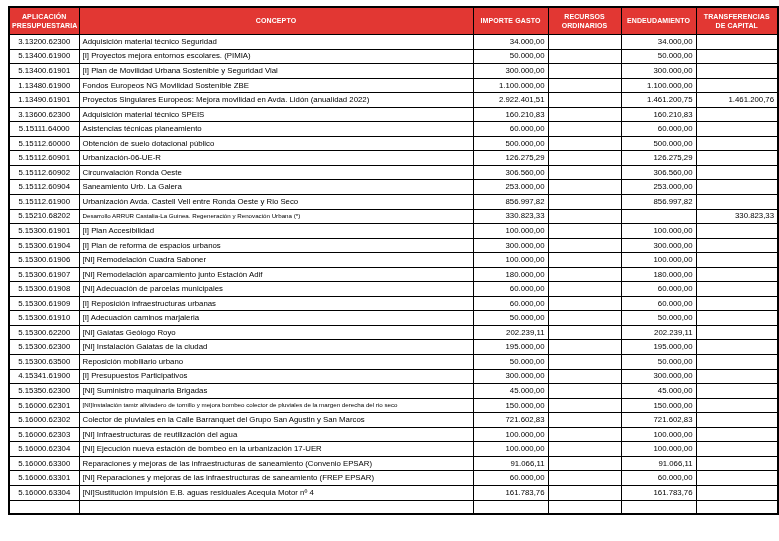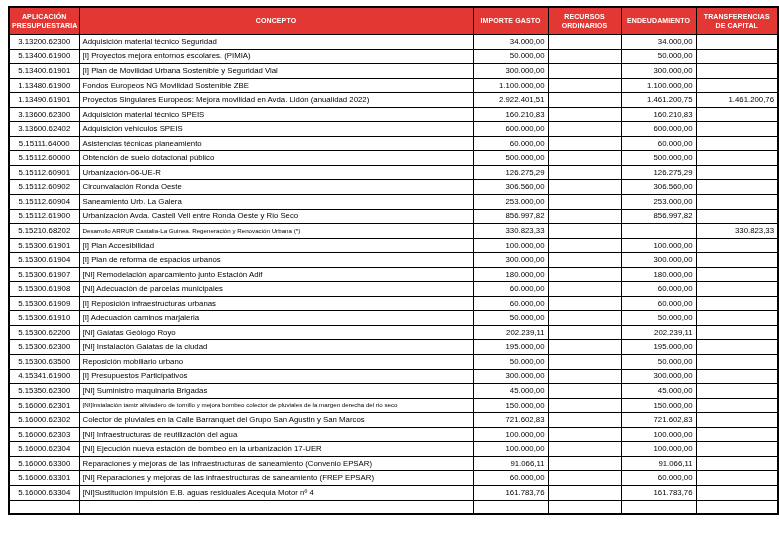--- a/index.html
+++ b/index.html
@@ -137,28 +137,20 @@
         </tr>
         <tr>
           <td class="cell-code">3.13600.62300</td>
           <td class="cell-concept">Adquisición material técnico SPEIS</td>
           <td class="cell-amount">160.210,83</td>
           <td class="cell-ordinary"></td>
           <td class="cell-debt">160.210,83</td>
           <td class="cell-transfers"></td>
         </tr>
         <tr>
-          <td class="cell-code">3.13600.62402</td>
-          <td class="cell-concept">Adquisición vehículos SPEIS</td>
-          <td class="cell-amount">600.000,00</td>
-          <td class="cell-ordinary"></td>
-          <td class="cell-debt">600.000,00</td>
-          <td class="cell-transfers"></td>
-        </tr>
-        <tr>
           <td class="cell-code">5.15111.64000</td>
           <td class="cell-concept">Asistencias técnicas planeamiento</td>
           <td class="cell-amount">60.000,00</td>
           <td class="cell-ordinary"></td>
           <td class="cell-debt">60.000,00</td>
           <td class="cell-transfers"></td>
         </tr>
         <tr>
           <td class="cell-code">5.15112.60000</td>
           <td class="cell-concept">Obtención de suelo dotacional público</td>
@@ -217,20 +209,28 @@
         </tr>
         <tr>
           <td class="cell-code">5.15300.61904</td>
           <td class="cell-concept">[I] Plan de reforma de espacios urbanos</td>
           <td class="cell-amount">300.000,00</td>
           <td class="cell-ordinary"></td>
           <td class="cell-debt">300.000,00</td>
           <td class="cell-transfers"></td>
         </tr>
         <tr>
+          <td class="cell-code">5.15300.61906</td>
+          <td class="cell-concept">[NI] Remodelación Cuadra Saboner</td>
+          <td class="cell-amount">100.000,00</td>
+          <td class="cell-ordinary"></td>
+          <td class="cell-debt">100.000,00</td>
+          <td class="cell-transfers"></td>
+        </tr>
+        <tr>
           <td class="cell-code">5.15300.61907</td>
           <td class="cell-concept">[NI] Remodelación aparcamiento junto Estación Adif</td>
           <td class="cell-amount">180.000,00</td>
           <td class="cell-ordinary"></td>
           <td class="cell-debt">180.000,00</td>
           <td class="cell-transfers"></td>
         </tr>
         <tr>
           <td class="cell-code">5.15300.61908</td>
           <td class="cell-concept">[NI] Adecuación de parcelas municipales</td>

